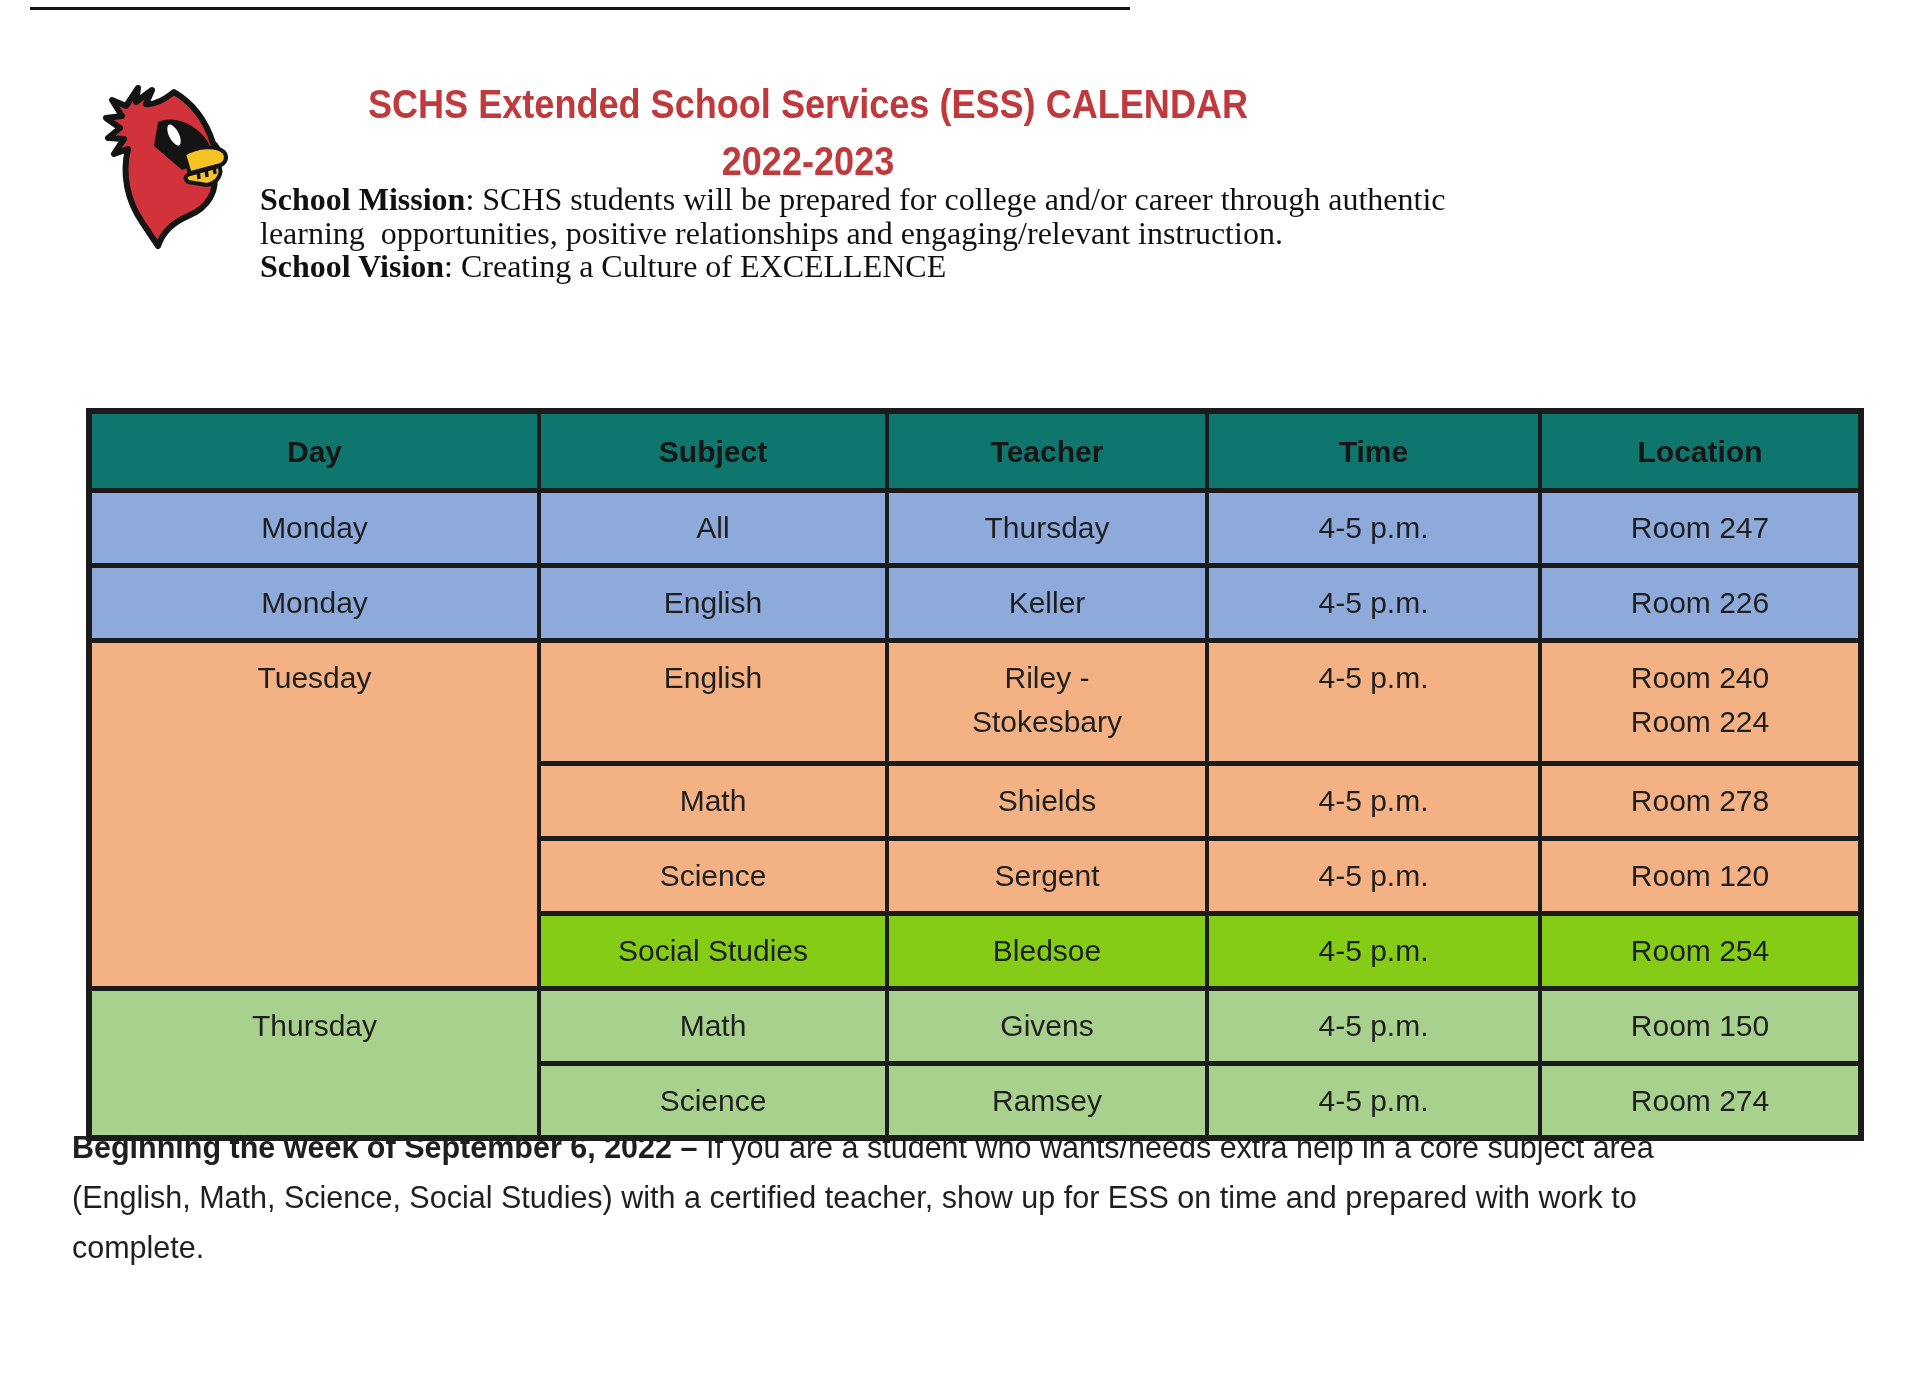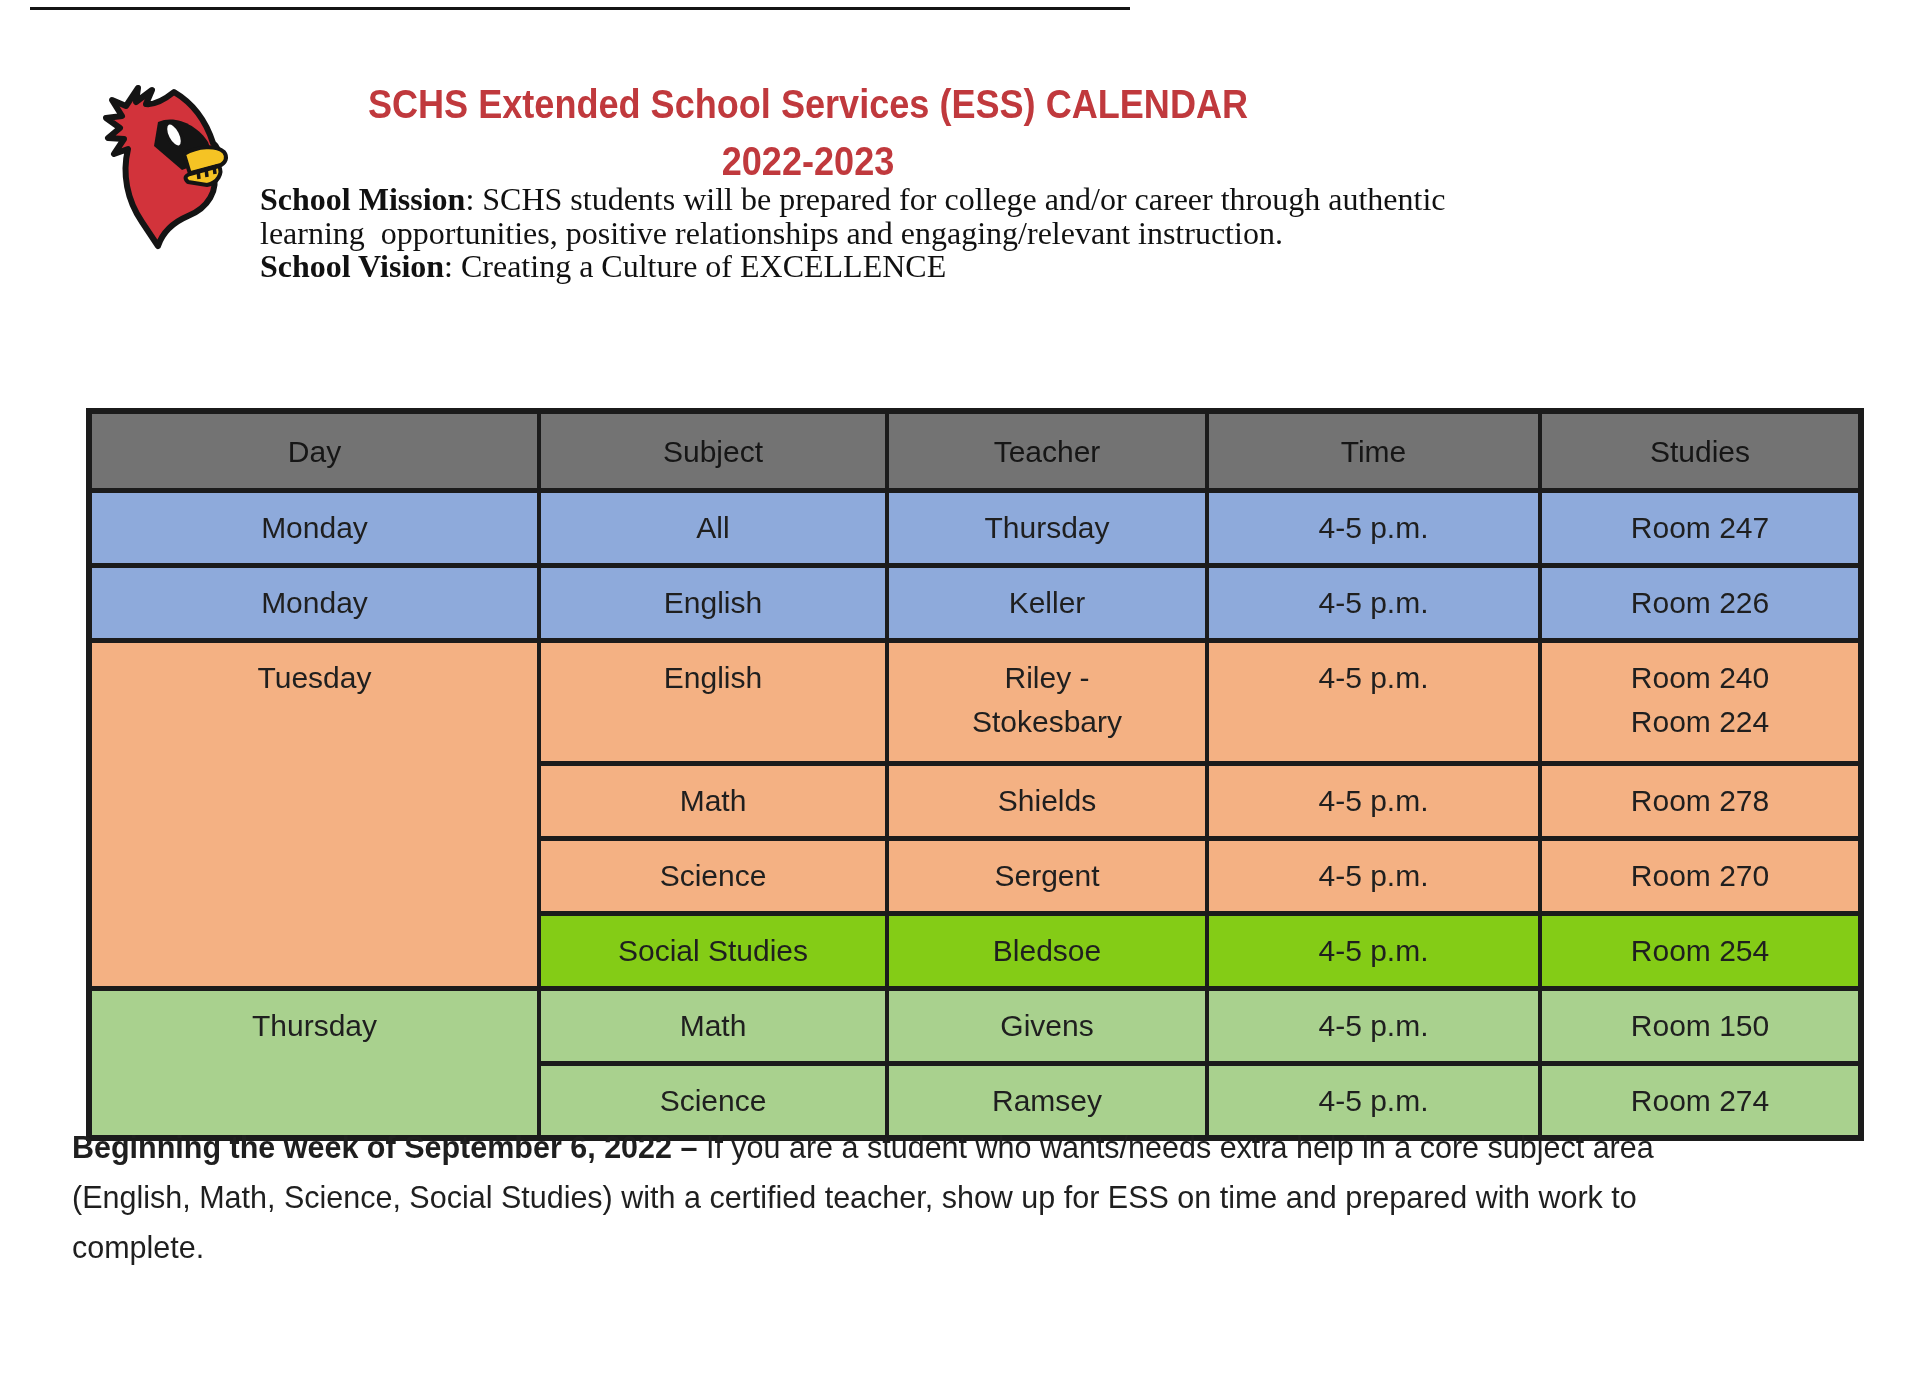--- a/index.html
+++ b/index.html
@@ -36,21 +36,21 @@
     border-collapse:collapse; table-layout:fixed;
     font-size:30px; line-height:44px; text-align:center; color:#1f1f1f;
     border:6px solid #1b1b1b;
   }
   .sched col.c0{width:450px}.sched col.c1{width:348px}.sched col.c2{width:320px}
   .sched col.c3{width:333px}.sched col.c4{width:321px}
   .sched th, .sched td {
     border:4px solid #1b1b1b; border-top-width:5px; border-bottom-width:5px;
     vertical-align:top; padding:13px 4px 0 4px; white-space:pre-line; overflow:hidden;
   }
-  .sched th { font-weight:normal; color:#161616; padding-top:16px; background:#737373; }
+  .sched th { font-weight:bold; color:#161616; padding-top:16px; background:#0f766e; }
   tr.r-head { height:79px; }
   tr.r-std  { height:75px; }
   tr.r-tall { height:123px; }
 
   
   .footer {
     position:absolute; left:72px; top:1122px; width:1812px;
     font-size:30.5px; line-height:50px; color:#1f1f1f;
   }
   .footer span { white-space:pre-wrap; }
@@ -98,21 +98,21 @@
         <col class="c2">
         <col class="c3">
         <col class="c4">
       </colgroup>
     <thead>
       <tr class="r-head">
         <th>Day</th>
         <th>Subject</th>
         <th>Teacher</th>
         <th>Time</th>
-        <th>Studies</th>
+        <th>Location</th>
       </tr>
     </thead>
     <tbody>
       <tr class="r-std" style="background-color: rgb(142, 170, 219);">
         <td>Monday</td>
         <td>All</td>
         <td>Thursday</td>
         <td>4-5 p.m.</td>
         <td>Room 247</td>
       </tr>
@@ -135,21 +135,21 @@
       <tr class="r-std" style="background-color: rgb(244, 177, 131);">
         <td>Math</td>
         <td>Shields</td>
         <td>4-5 p.m.</td>
         <td>Room 278</td>
       </tr>
       <tr class="r-std" style="background-color: rgb(244, 177, 131);">
         <td>Science</td>
         <td>Sergent</td>
         <td>4-5 p.m.</td>
-        <td>Room 270</td>
+        <td>Room 120</td>
       </tr>
       <tr class="r-std" style="background-color: #84cc16;">
         <td>Social Studies</td>
         <td>Bledsoe</td>
         <td>4-5 p.m.</td>
         <td>Room 254</td>
       </tr>
       <tr class="r-std" style="background-color: rgb(169, 209, 142);">
         <td rowspan="2">Thursday</td>
         <td>Math</td>

